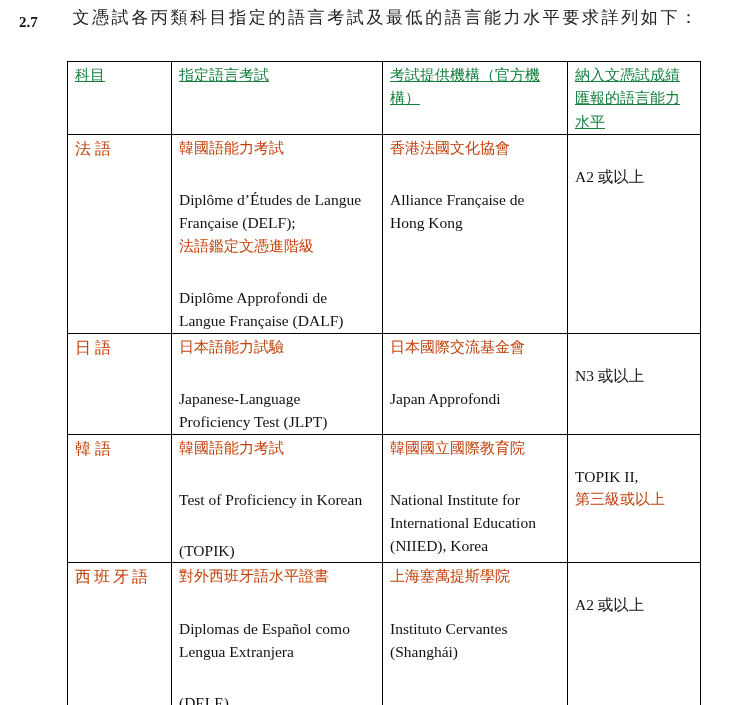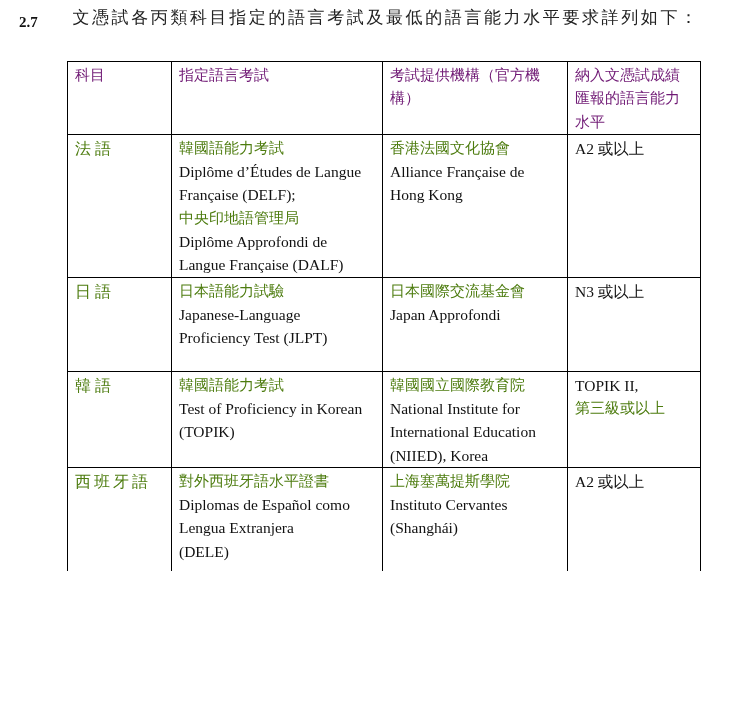--- a/index.html
+++ b/index.html
@@ -30,26 +30,26 @@
       border-right: 1.5px solid #000;
       border-top: 1.5px solid #000;
       border-bottom: 1.5px solid #000;
       vertical-align: top;
       padding: 2px 7px 0 7px;
       font-size: 15.5px; line-height: 23.3px;
     }
     td .zh {
       font-family: "DejaVu Sans", sans-serif;
       font-size: 15px;
-      color: #4d7c0f;
+      color: #c2410c;
       display: block;
     }
-    td .en { display: block; }
+    td .en { display: block; margin-top: 28px; }
     td.subject .zh { letter-spacing: 4px; font-size: 16px; }
-    td.hdr .zh { color: #701a75; font-size: 15px; }
+    td.hdr .zh { color: #15803d; font-size: 15px; text-decoration: underline; }
     tr.shaded td { background: #dcdcdc; }
     tr.last td { border-bottom: none; }
     col.c1 { width: 104px; }
     col.c2 { width: 211px; }
     col.c3 { width: 185px; }
     col.c4 { width: 133px; }
   </style>
 </head>
 <body>
 
@@ -79,21 +79,21 @@
         </td>
     </tr>
 
     <tr style="height:139px">
       <td class="subject">
           <span class="zh">法語</span>
         </td>
       <td>
         <span class="zh">韓國語能力考試</span>
         <span class="en">Diplôme d’Études de Langue Française (DELF);</span>
-        <span class="zh">中央印地語管理局</span>
+        <span class="zh">法語鑑定文憑進階級</span>
         <span class="en">Diplôme Approfondi de Langue Française (DALF)</span>
       </td>
       <td>
         <span class="zh">香港法國文化協會</span>
         <span class="en">Alliance Française de Hong Kong</span>
       </td>
       <td>
           <span class="en">A2 或以上</span>
         </td>
     </tr>

